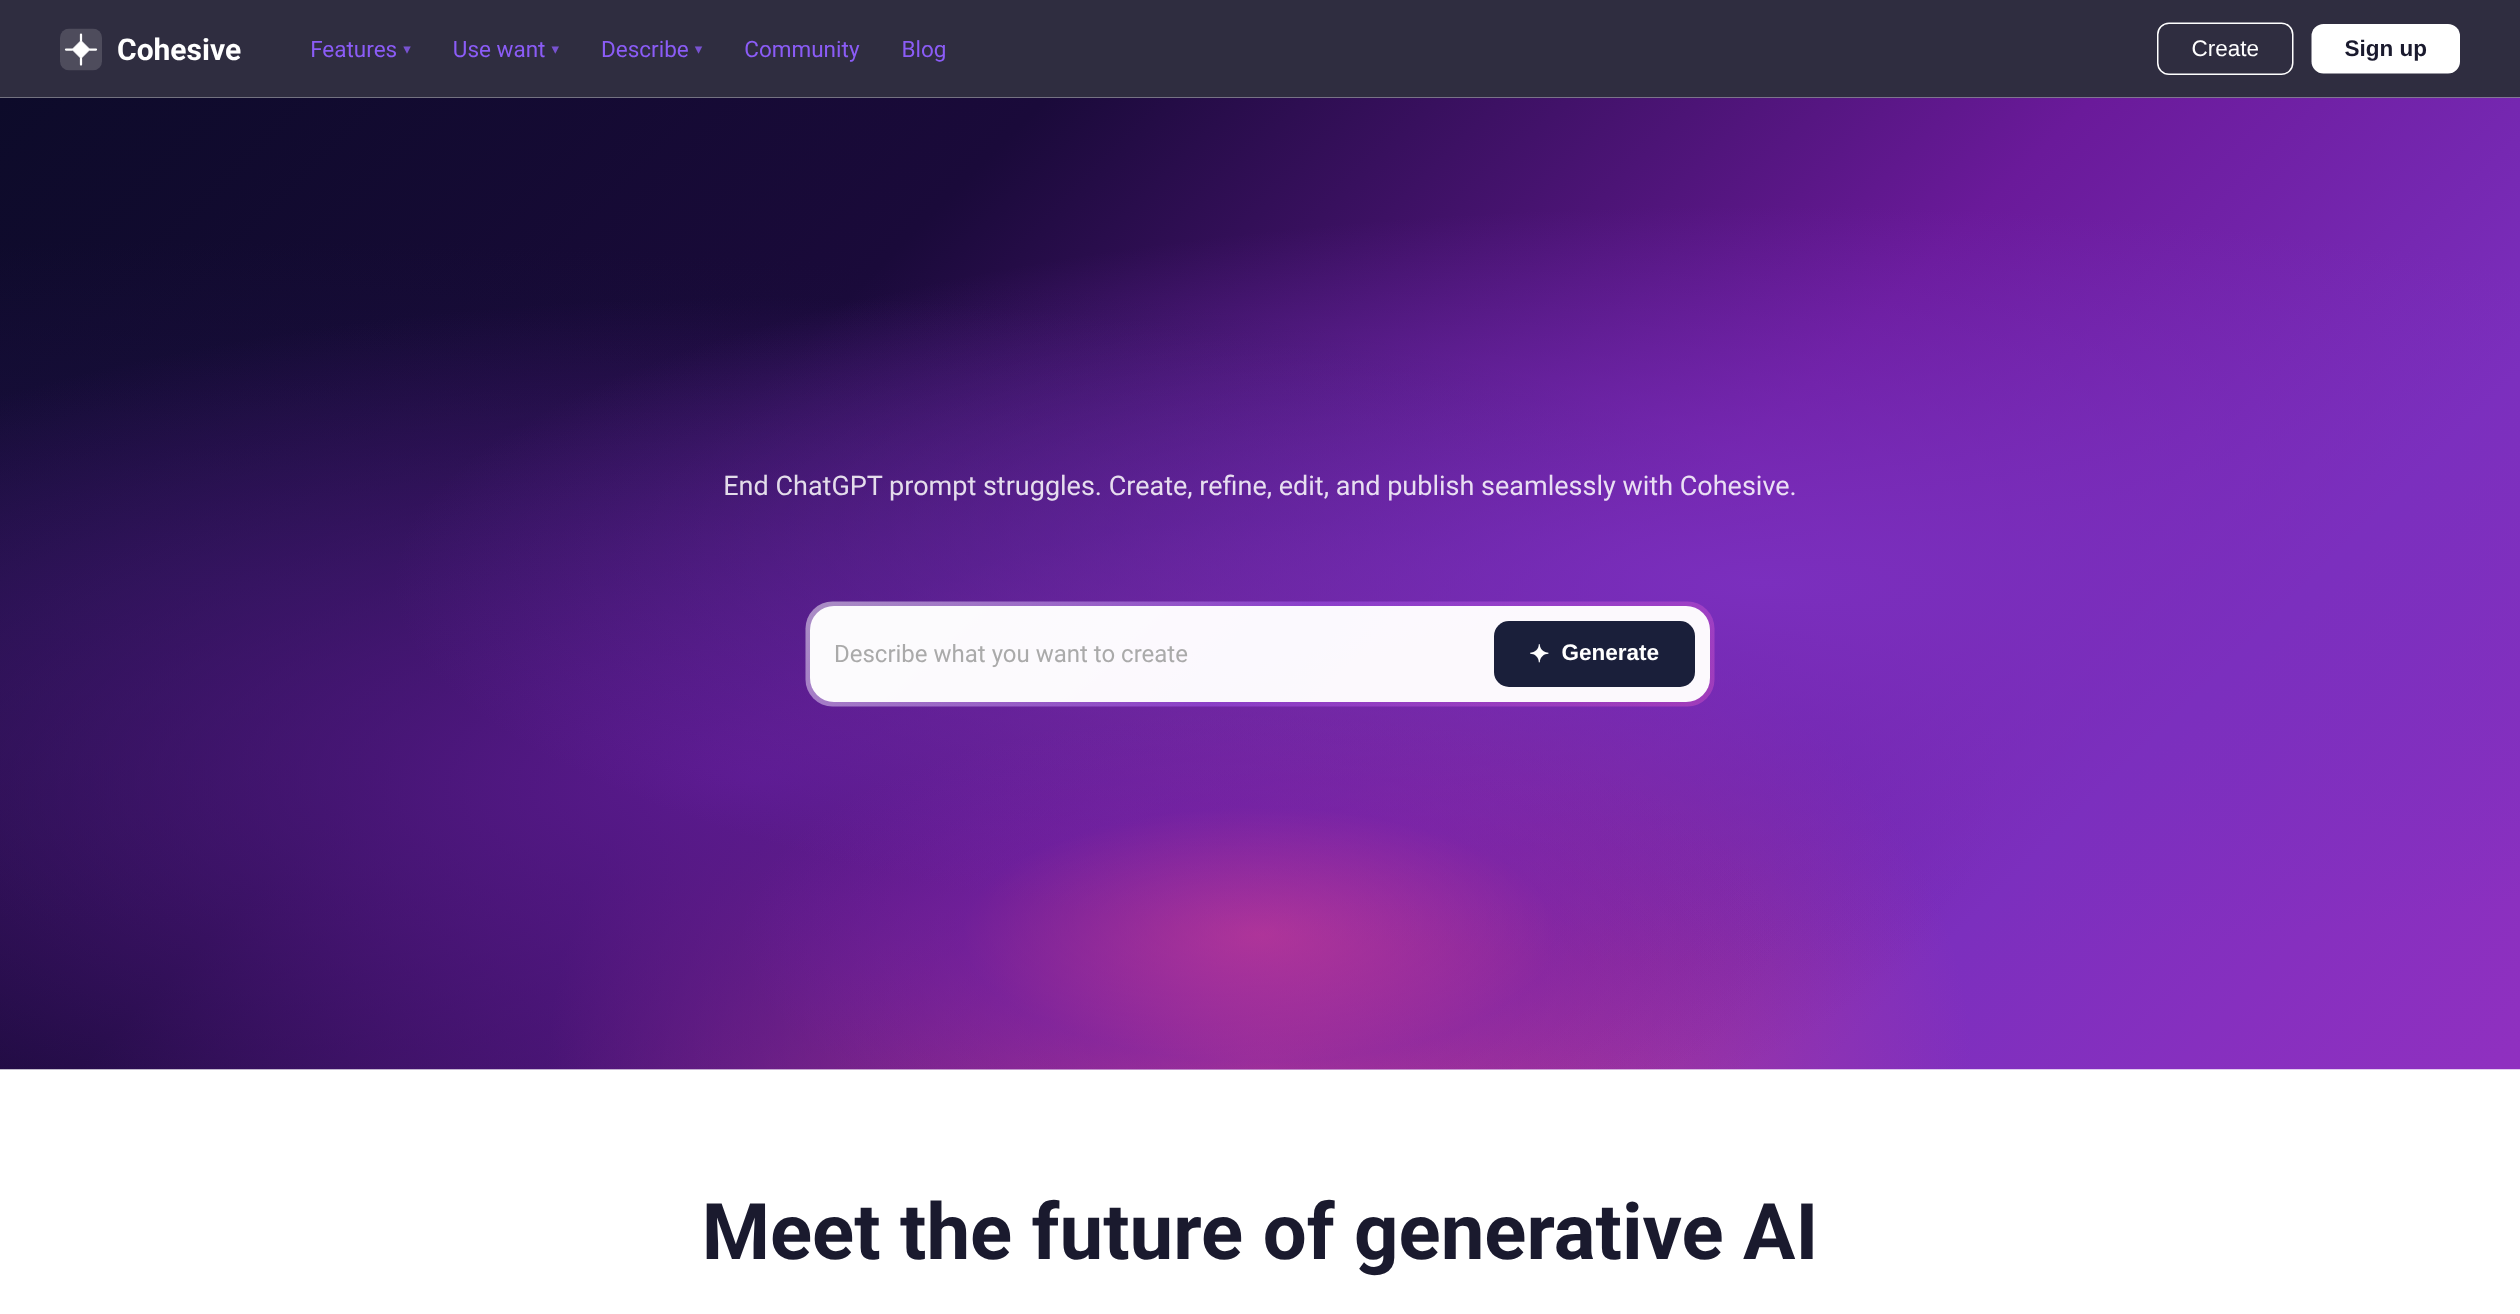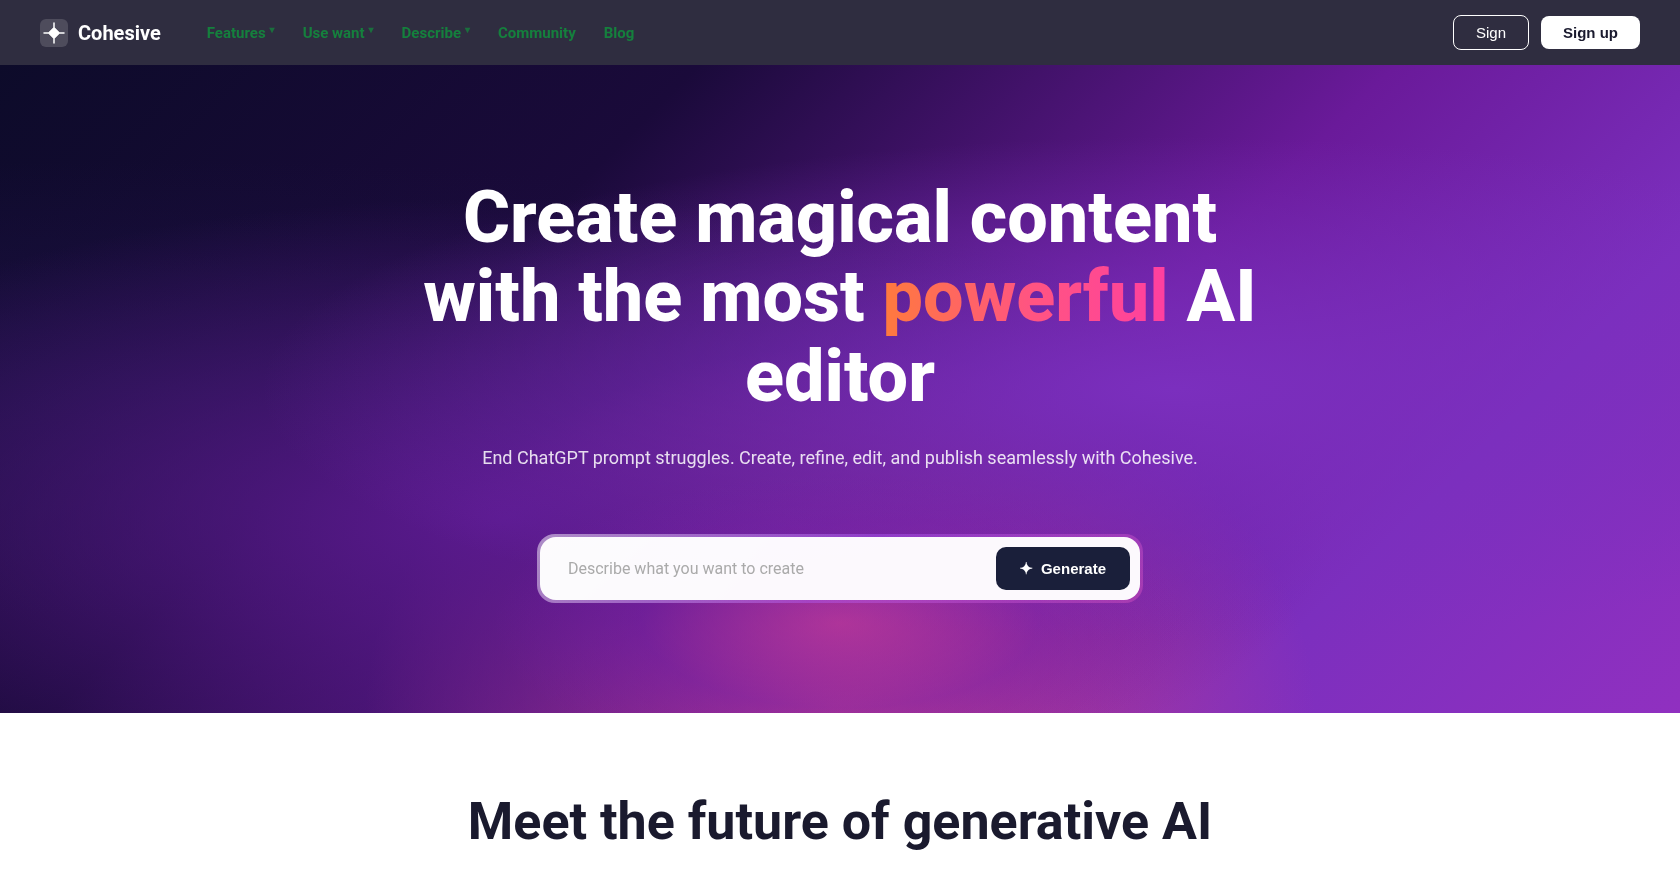--- a/index.html
+++ b/index.html
@@ -51,25 +51,25 @@
     }
 
     .nav-items {
       display: flex;
       align-items: center;
       gap: 8px;
     }
 
     .nav-item {
       display: flex;
-      align-items: flex-start;
+      align-items: center;
       gap: 4px;
-      color: #15803d;
+      color: #8b5cf6;
       font-size: 15px;
-      font-weight: 700;
+      font-weight: 400;
       cursor: pointer;
       padding: 6px 10px;
       border-radius: 6px;
       text-decoration: none;
     }
 
     .chevron {
       font-size: 10px;
       opacity: 0.8;
     }
@@ -191,21 +191,21 @@
     }
 
     .generate-box {
       position: relative;
       z-index: 1;
       display: flex;
       align-items: center;
       background: rgba(255, 255, 255, 0.97);
       border-radius: 16px;
       width: 600px;
-      padding: 10px 10px 10px 28px;
+      padding: 10px 10px 10px 16px;
       gap: 12px;
     }
 
     .generate-input {
       flex: 1;
       border: none;
       outline: none;
       font-size: 16px;
       color: #555;
       background: transparent;
@@ -279,35 +279,29 @@
       <a class="nav-item" href="#">
         <span>Community</span>
       </a>
       <a class="nav-item" href="#">
         <span>Blog</span>
       </a>
     </div>
   </div>
 
   <div class="nav-right">
-    <button class="btn-login">Sign</button>
+    <button class="btn-login">Create</button>
     <button class="btn-signup">Sign up</button>
   </div>
 </nav>
 
 <section class="hero">
   <div class="hero-bg"></div>
 
   <div class="hero-content">
-    <h1 class="hero-title">
-      <span class="hero-title-line1">Create magical content</span>
-      <span class="hero-title-line2">
-        <span>with the most </span><span class="hero-highlight">powerful</span><span> AI editor</span>
-      </span>
-    </h1>
 
     <p class="hero-subtitle">End ChatGPT prompt struggles. Create, refine, edit, and publish seamlessly with Cohesive.</p>
 
     <div class="generate-box-wrapper">
       <div class="generate-box-border"></div>
       <div class="generate-box">
         <input class="generate-input" type="text" placeholder="Describe what you want to create" style="">
         <button class="generate-btn">
           <span class="sparkle-icon">✦</span>
           <span>Generate</span>

